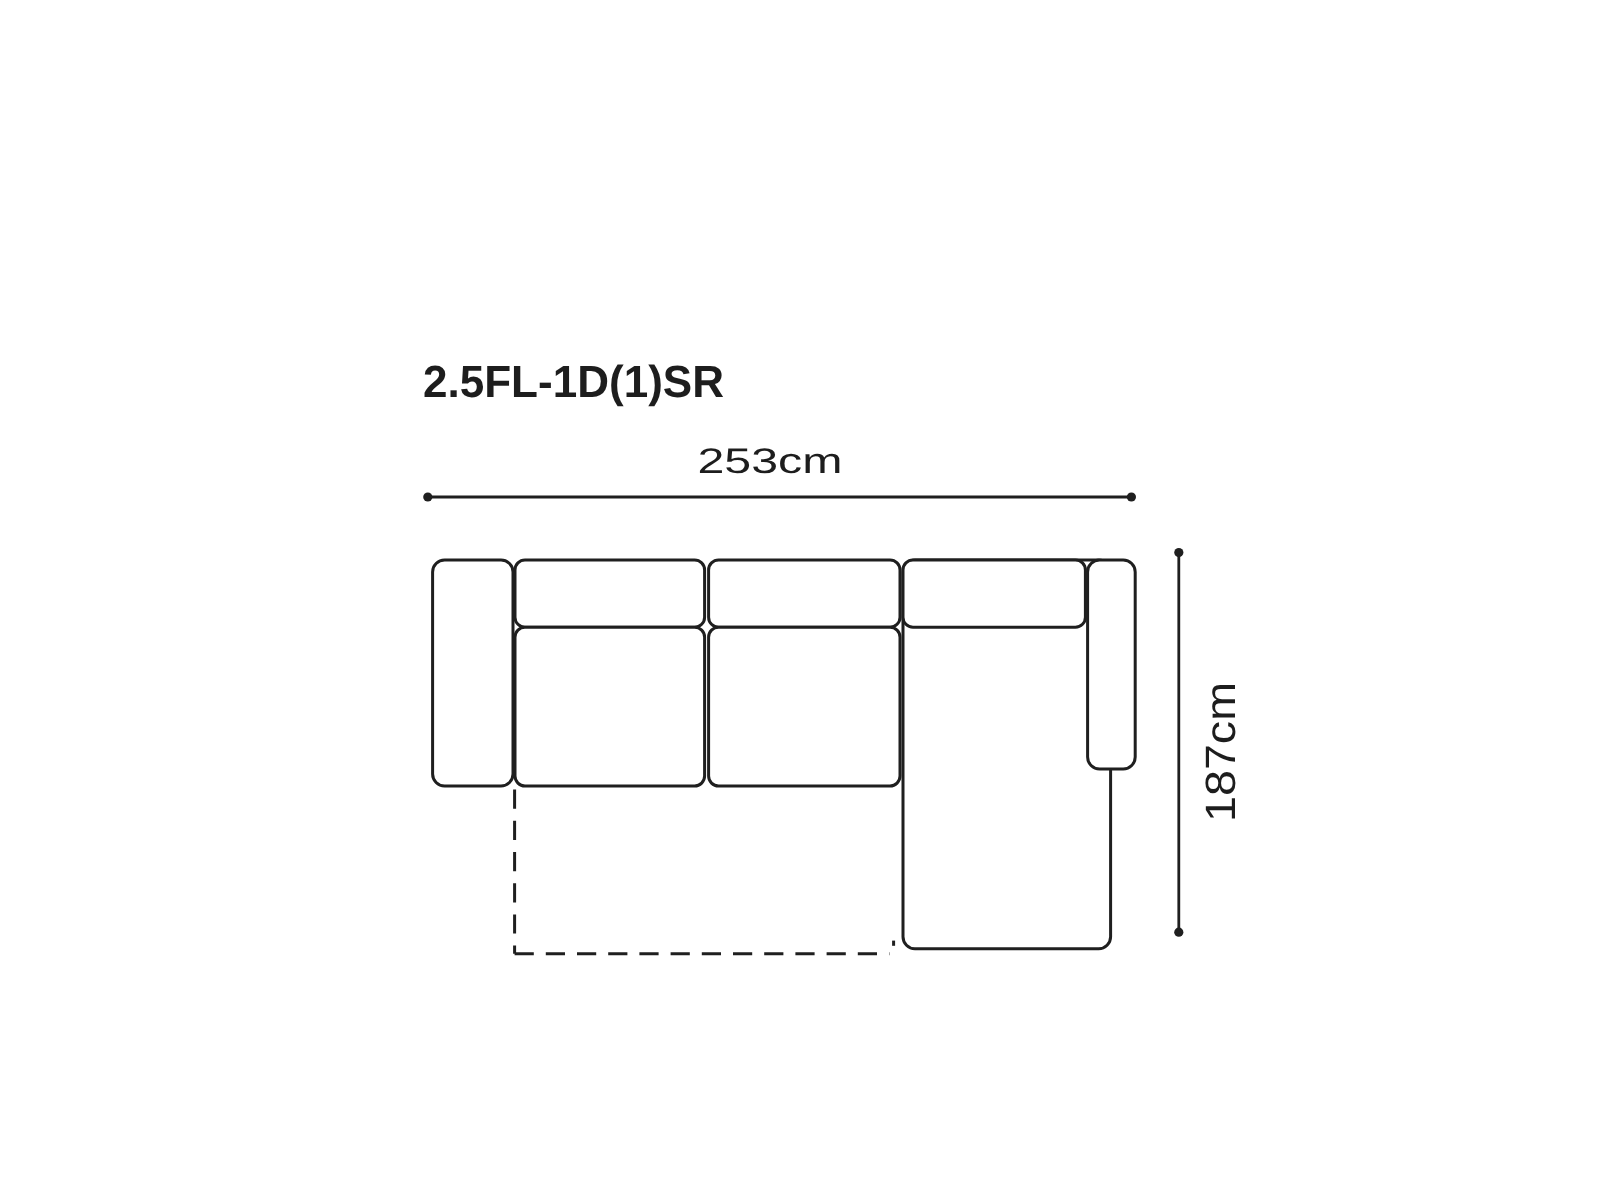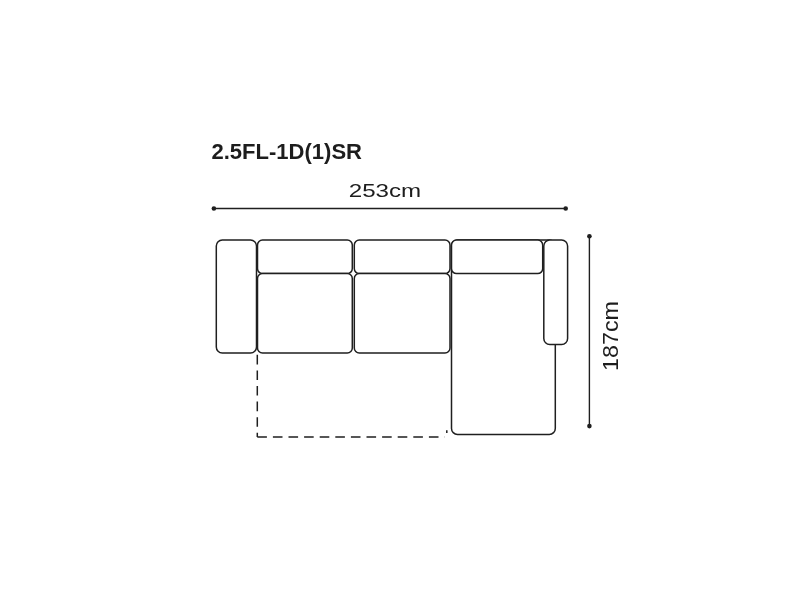--- a/index.html
+++ b/index.html
@@ -1,16 +1,16 @@
 <!DOCTYPE html>
 <html><head>
 <meta charset="utf-8">
 <style>
   html,body{margin:0;padding:0;background:#ffffff;}
-  .page{width:800px;height:485px;position:relative;overflow:hidden;background:#fff;}
+  .page{width:800px;height:485px;position:relative;overflow:hidden;background:#fff;margin-top:40px;}
   svg text{font-family:"Liberation Sans", sans-serif;}
 </style>
 </head>
 <body>
 <div class="page">
 <svg width="800" height="600" viewBox="0 0 800 600" xmlns="http://www.w3.org/2000/svg">
 
   <rect x="0" y="0" width="800" height="600" fill="#ffffff"></rect>
 
   <text x="211.5" y="158.6" font-size="22.5" font-weight="bold" fill="#1d1d1d" textLength="150.5" lengthAdjust="spacingAndGlyphs">2.5FL-1D(1)SR</text>

